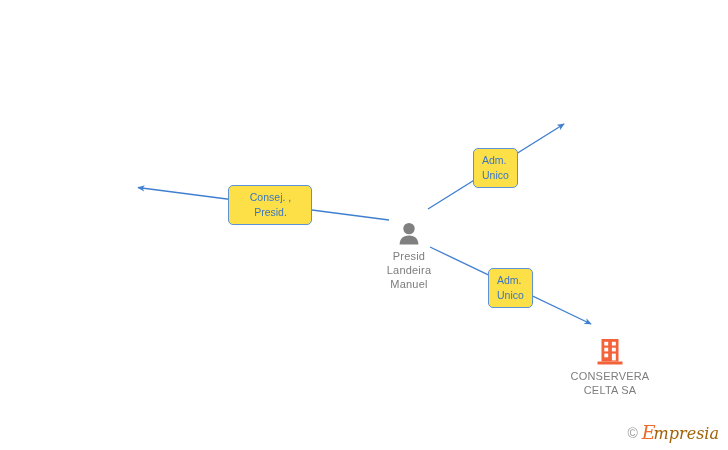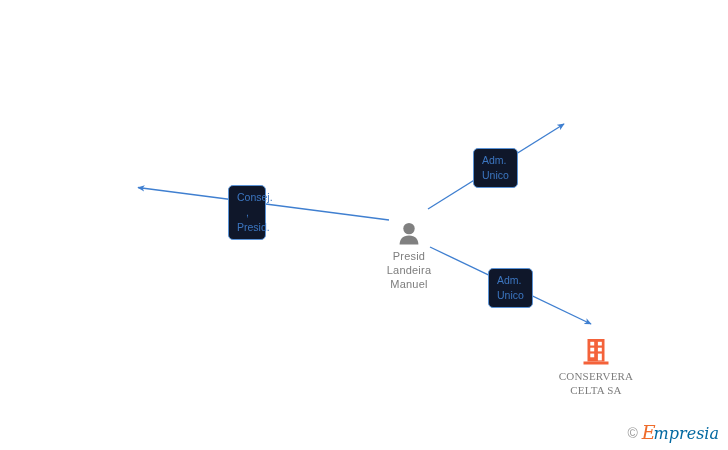--- a/index.html
+++ b/index.html
@@ -47,21 +47,21 @@
   .node-icon {
     display: block;
     margin: 0 auto;
   }
   .node-icon svg { display: block; margin: 0 auto; }
 
   
   .edge-label {
     position: absolute;
     box-sizing: border-box;
-    background: #0f172a;
+    background: #fde047;
     border: 1px solid #5b93d6;
     border-radius: 5px;
     color: #3c76c0;
     font-size: 10.5px;
     line-height: 15px;
     padding: 4px 7px 4px 8px;
     white-space: pre-line;
     text-align: left;
   }
 
@@ -85,21 +85,21 @@
     font-style: italic;
     font-size: 19px;
     color: #ef6c2b;
     line-height: 1;
     margin-right: -2px;
   }
   .wm-rest {
     font-family: "DejaVu Serif", serif;
     font-style: italic;
     font-size: 16px;
-    color: #0369a1;
+    color: #a16207;
     line-height: 1;
   }
 </style>
 </head>
 <body>
 
 <div id="diagram-canvas">
 
   <svg class="edge-svg" viewBox="0 0 728 450" width="728" height="450" xmlns="http://www.w3.org/2000/svg">
     <defs>
@@ -116,21 +116,21 @@
       <line x1="428" y1="209" x2="564" y2="124" stroke="#3f7fd0" stroke-width="1.35" marker-end="url(#arrow-head)"></line>
     </g>
 
     <g>
       <line x1="430" y1="247" x2="591" y2="324" stroke="#3f7fd0" stroke-width="1.35" marker-end="url(#arrow-head)"></line>
     </g>
   </svg>
 
 
 
-  <div class="node" style="left:526px; top:338px;font-family:Liberation Serif, serif;">
+  <div class="node" style="left:540px; top:338px;">
     <span class="node-icon">
       <svg width="26" height="28" viewBox="0 0 26 28" xmlns="http://www.w3.org/2000/svg">
         <rect x="4.5" y="1" width="17" height="22.5" fill="#f4623a"></rect>
         <rect x="0.5" y="23.5" width="25" height="3" fill="#f4623a"></rect>
         <rect x="7.3" y="3.8" width="3.9" height="3.7" fill="#ffffff"></rect>
         <rect x="14.9" y="3.8" width="3.9" height="3.7" fill="#ffffff"></rect>
         <rect x="7.3" y="9.7" width="3.9" height="3.7" fill="#ffffff"></rect>
         <rect x="14.9" y="9.7" width="3.9" height="3.7" fill="#ffffff"></rect>
         <rect x="7.3" y="15.6" width="3.9" height="3.7" fill="#ffffff"></rect>
         <rect x="14.9" y="15.6" width="3.9" height="6.8" fill="#ffffff"></rect>
@@ -145,21 +145,21 @@
       <svg width="26" height="25" viewBox="0 0 26 25" xmlns="http://www.w3.org/2000/svg">
         <circle cx="13" cy="6.6" r="5.7" fill="#808080"></circle>
         <path d="M 13 13.4 C 6.6 13.4 3.6 17.2 3.6 22.6 L 22.4 22.6 C 22.4 17.2 19.4 13.4 13 13.4 Z" fill="#808080"></path>
       </svg>
     </span>
     <div class="node-label" style="margin-top:2px;">Presid
 Landeira
 Manuel</div>
   </div>
 
-  <div class="edge-label" style="left:228px; top:185px; width:38px; text-align:center;">Consej. ,
+  <div class="edge-label" style="left:228px; top:185px; width:84px; text-align:center;">Consej. ,
 Presid.</div>
 
   <div class="edge-label" style="left:473px; top:148px; width:45px;">Adm.
 Unico</div>
 
   <div class="edge-label" style="left:488px; top:268px; width:45px;">Adm.
 Unico</div>
 
   <div id="watermark">
     <span class="wm-copy">©</span>

